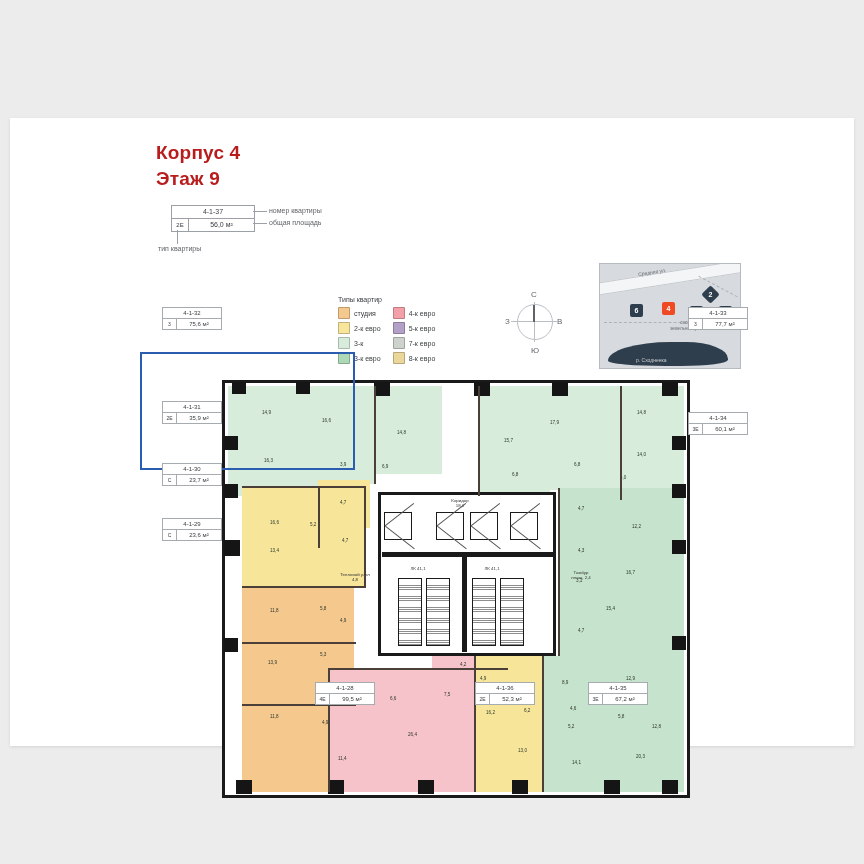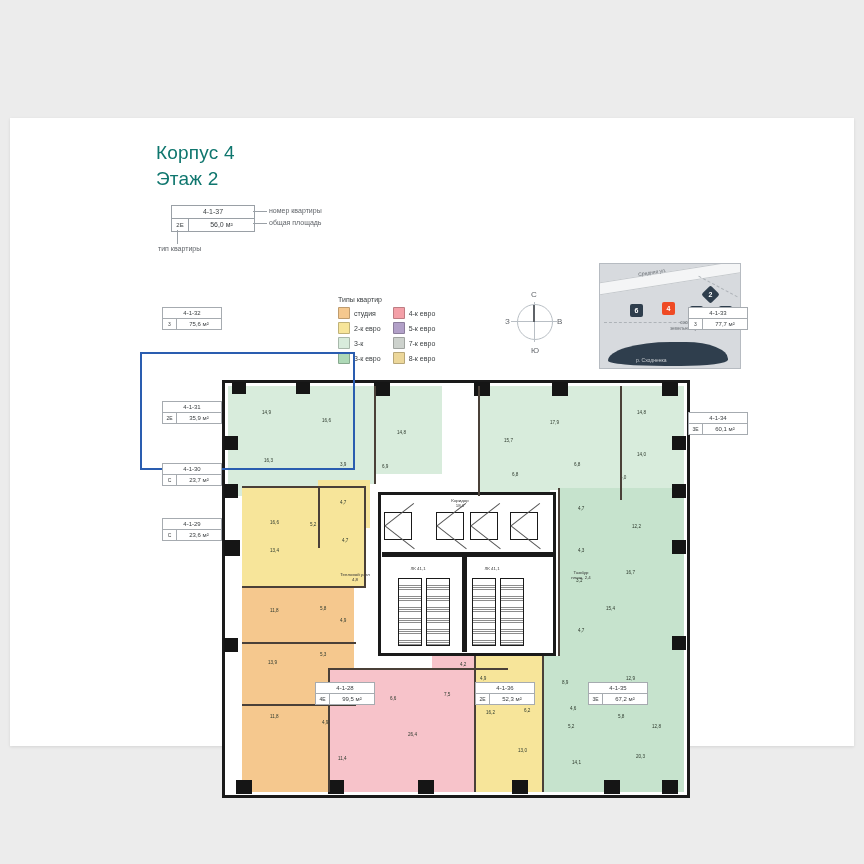--- a/index.html
+++ b/index.html
@@ -27,22 +27,22 @@
     box-shadow: 0 1px 3px rgba(0,0,0,0.10);
   }
   
   .title-block {
     position: absolute;
     left: 146px;
     top: 22px;
   }
   .title-line {
     font-size: 19px;
-    font-weight: normal;
-    color: #0f766e;
+    font-weight: bold;
+    color: #b91c1c;
     line-height: 26px;
     letter-spacing: 0.2px;
   }
   
   .keyblock {
     position: absolute;
     left: 148px;
     top: 87px;
     width: 170px;
     height: 50px;
@@ -368,21 +368,21 @@
   }
 </style>
 </head>
 <body>
 
 <div id="root">
   <div class="card">
 
     <div class="title-block">
       <div class="title-line">Корпус 4</div>
-      <div class="title-line">Этаж 2</div>
+      <div class="title-line">Этаж 9</div>
     </div>
 
     <div class="keyblock">
       <div class="key-box">
         <div class="key-row-top">4-1-37</div>
         <div class="key-row-bot">
           <div class="key-type">2Е</div>
           <div class="key-area">56,0 м²</div>
         </div>
       </div>

